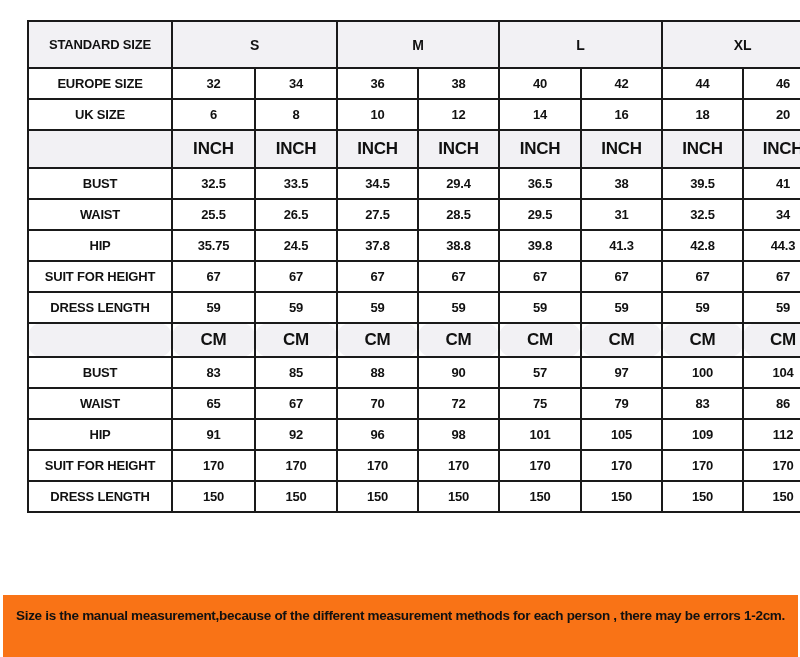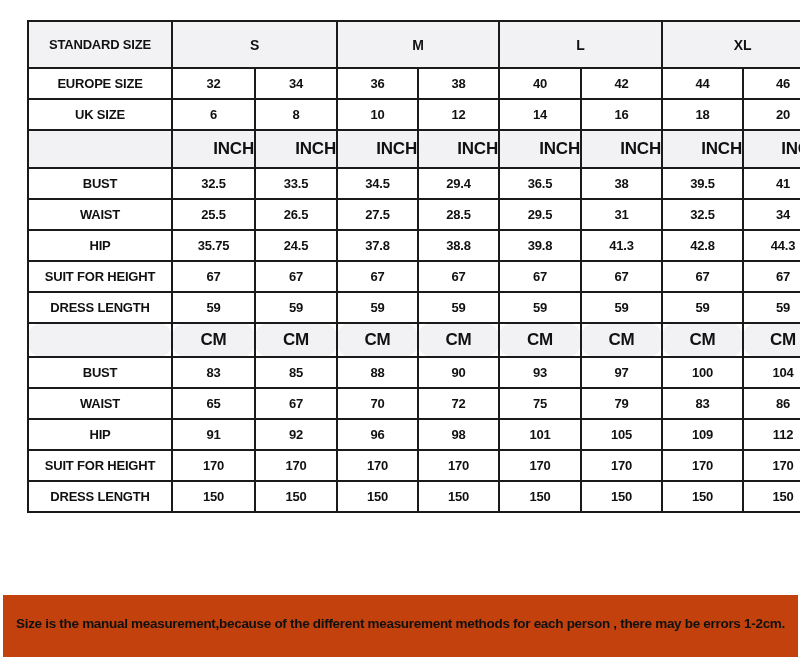--- a/index.html
+++ b/index.html
@@ -13,28 +13,28 @@
   }
   table.size-chart td {
     border: 2px solid #1a1a1a; text-align: center; vertical-align: middle;
     font-weight: bold; padding: 0; background: #ffffff;
     font-size: 13px; letter-spacing: -0.2px;
   }
   td.label { background: #f2f1f4; font-size: 12.5px; }
   tr.group-row td { background: #f2f1f4; height: 45px; font-size: 14px; }
   tr.group-row td.label { font-size: 13px; }
   tr.unit-row td { background: #f2f1f4; font-size: 17px; }
-  tr.unit-row.inch td { height: 36px; text-align: right; }
+  tr.unit-row.inch td { height: 36px; }
   tr.unit-row.cm td { height: 32px; border-radius: 14px; }
   tr.data-row td { height: 29px; }
   td.thick-left { border-left: 3px solid #1a1a1a; }
   .note {
     position: absolute; left: 3px; top: 595px; width: 795px; height: 62px;
-    background: #c2410c; text-align: center; font-weight: bold;
-    font-size: 13.5px; line-height: 22px; padding-top: 18px; box-sizing: border-box;
+    background: #f97316; text-align: center; font-weight: bold;
+    font-size: 13.5px; line-height: 22px; padding-top: 10px; box-sizing: border-box;
     letter-spacing: -0.3px;
   }
 </style>
 </head>
 <body>
 
 <table class="size-chart">
   <colgroup>
     <col style="width:144px">
     <col style="width:83px">
@@ -152,21 +152,21 @@
         <td class="thick-left">CM</td>
         <td>CM</td>
         <td>CM</td>
       </tr>
       <tr class="data-row">
         <td class="label">BUST</td>
         <td>83</td>
         <td>85</td>
         <td>88</td>
         <td>90</td>
-        <td>93</td>
+        <td>57</td>
         <td class="thick-left">97</td>
         <td>100</td>
         <td>104</td>
       </tr>
       <tr class="data-row">
         <td class="label">WAIST</td>
         <td>65</td>
         <td>67</td>
         <td>70</td>
         <td>72</td>

